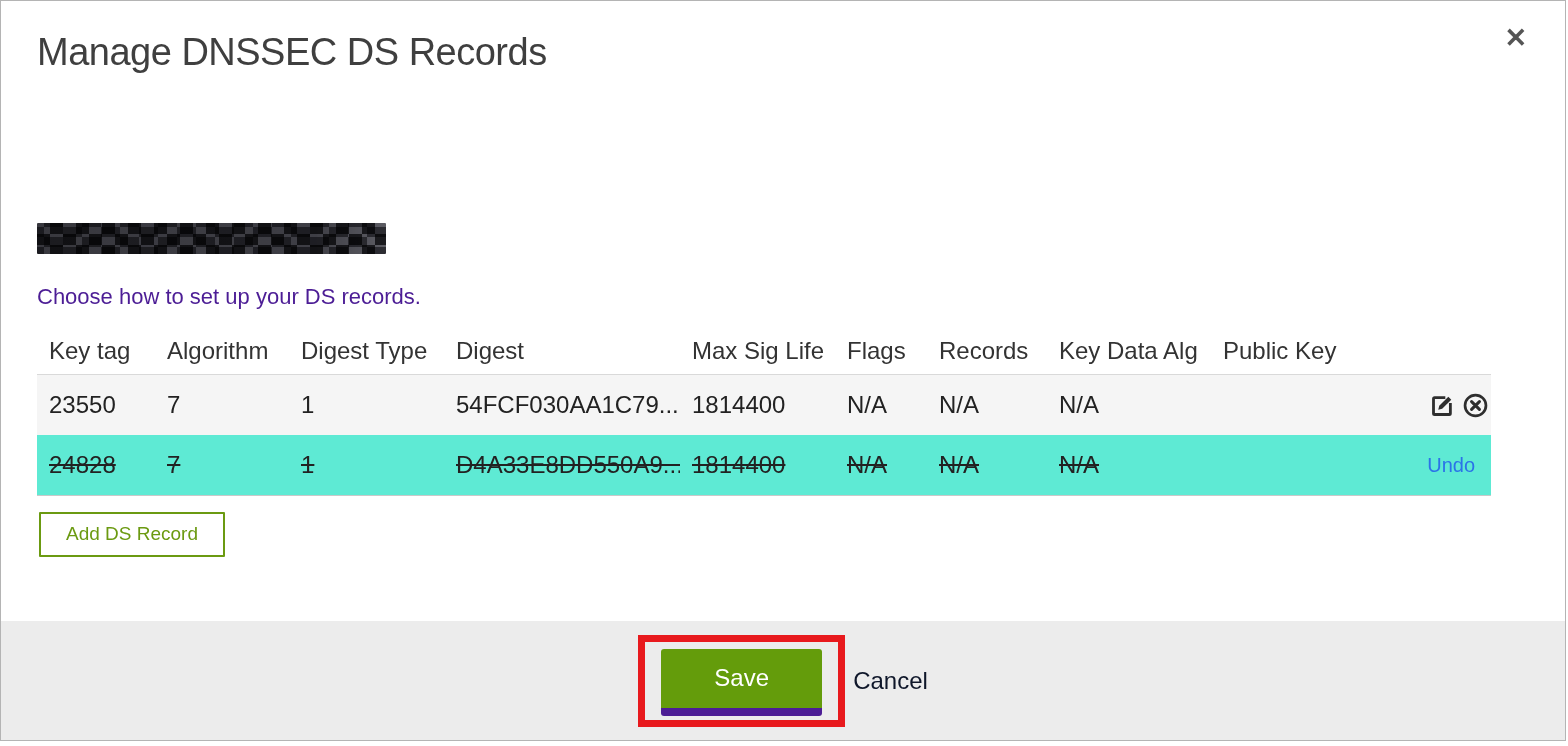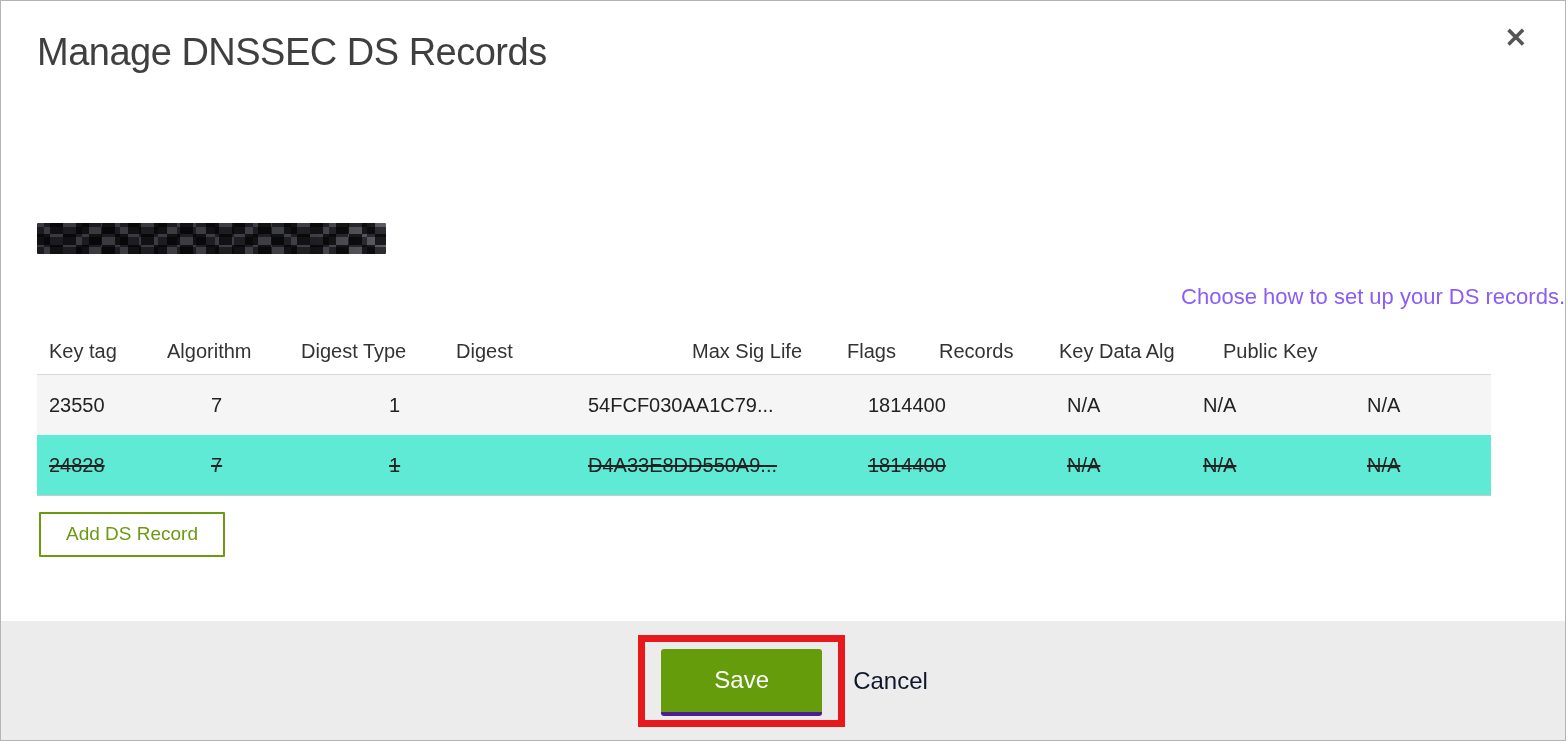--- a/index.html
+++ b/index.html
@@ -41,34 +41,33 @@
     background:
       repeating-conic-gradient(rgba(25,25,30,0.85) 0% 25%, rgba(140,140,148,0.45) 0% 50%) 0px 0px / 26px 22px,
       repeating-conic-gradient(#4e4e55 0% 25%, #a0a0a6 0% 50%) 7px 4px / 38px 20px,
       linear-gradient(90deg, #707076 0%, #7d7d83 80%, #b9b9bd 100%);
     background-blend-mode: multiply, multiply, normal;
     border-radius: 1px;
   }
   .subtitle {
     margin: 30px 0 0 36px;
     font-size: 22px;
-    color: #8b5cf6;
-    text-align: right;
+    color: #4c1d95;
   }
   
   .ds-table { margin: 18px 36px 0 36px; width: 1454px; }
   .t-row {
     display: grid;
     grid-template-columns: 118px 134px 155px 236px 155px 92px 120px 164px 198px 1fr;
     align-items: center;
   }
   .t-head { height: 46px; font-size: 19px; color: #333; }
   .t-head .t-cell { font-weight: 400; }
-  .t-cell { padding-left: 12px; font-size: 20px; white-space: nowrap; overflow: hidden; }
-  .t-body-row { height: 61px; font-size: 20px; color: #222; gap: 44px; }
+  .t-cell { padding-left: 12px; font-size: 24px; white-space: nowrap; overflow: hidden; }
+  .t-body-row { height: 61px; font-size: 20px; color: #222; }
   .row-normal { background: #f5f5f5; border-top: 1px solid #d9d9d9; }
   .row-deleted { background: #5eead4; border-bottom: 1px solid #c9c9c9; }
   .row-deleted .t-cell.strik { text-decoration: line-through; }
   .t-actions {
     padding-right: 2px;
     display: flex; justify-content: flex-end; align-items: center; gap: 6px;
   }
   .icon-btn { background: none; border: none; cursor: pointer; padding: 0; line-height: 0; }
   .undo-link {
     font-size: 20px; color: #2b73e8; text-decoration: none;
@@ -97,21 +96,21 @@
   .annotation-box {
     border: 7px solid #e8191d;
     padding: 7px 16px 4px 16px;
     display: inline-block;
     background: transparent;
   }
   .save-btn {
     width: 161px; height: 67px;
     background: #649c0b;
     border: none;
-    border-bottom: 4px solid #4c1d95;
+    border-bottom: 8px solid #4c1d95;
     border-radius: 3px;
     color: #ffffff;
     font-size: 24px;
     font-family: "Liberation Sans", sans-serif;
     cursor: pointer;
   }
   .cancel-link {
     font-size: 24px; color: #0f172a;
     text-decoration: none;
     margin-left: 8px;

